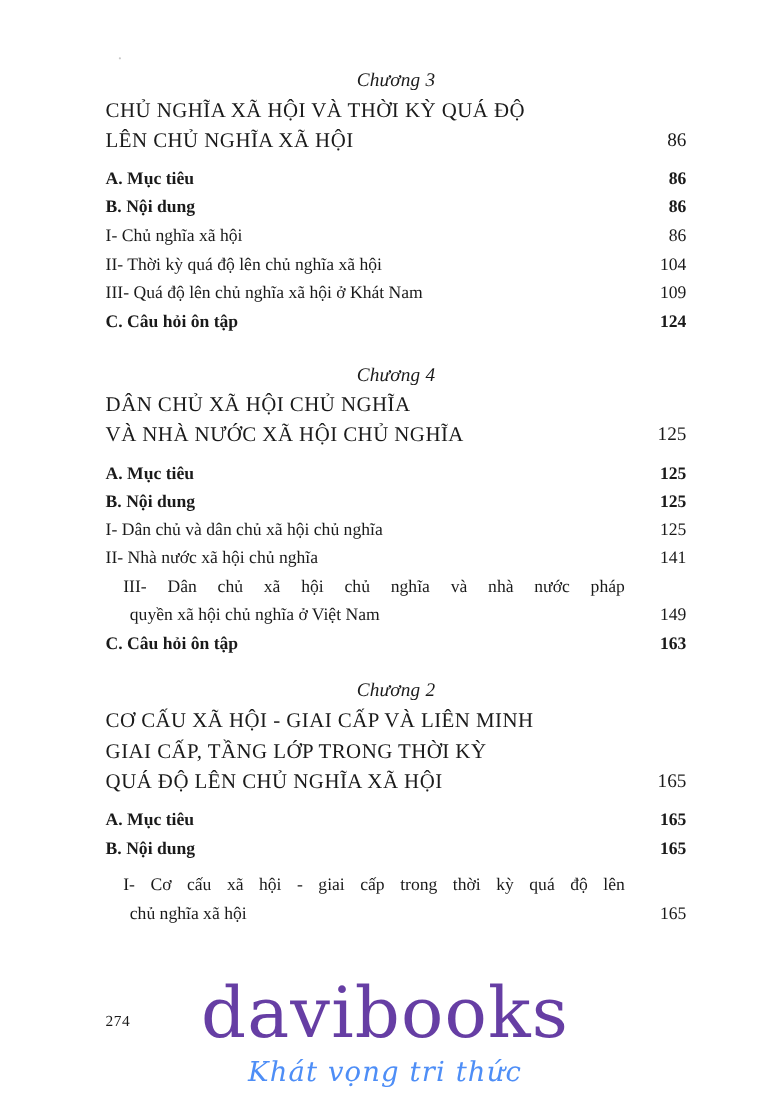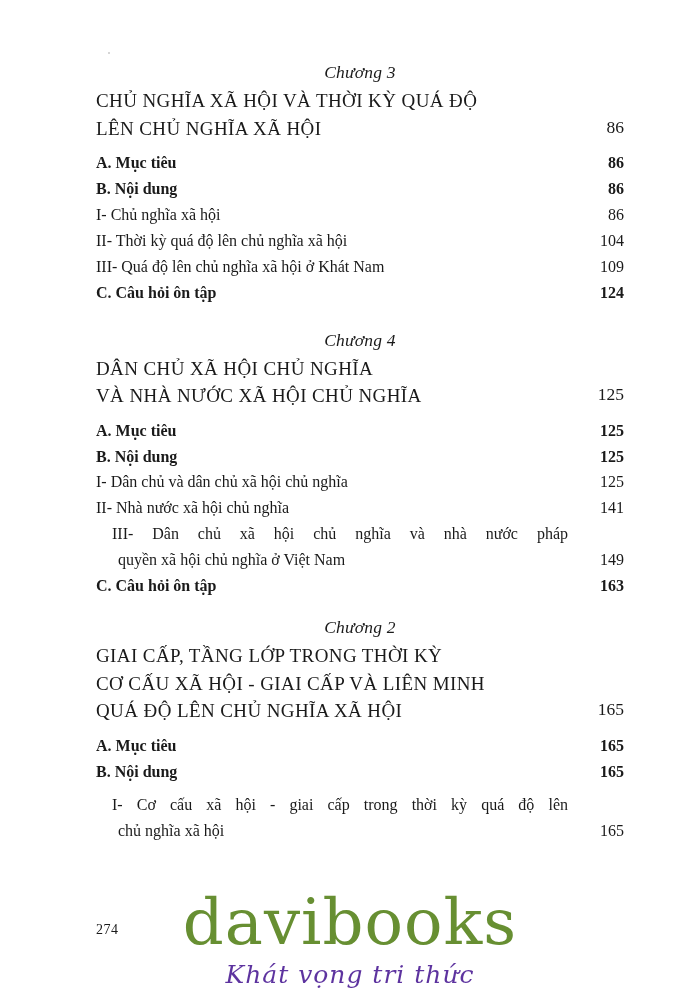--- a/index.html
+++ b/index.html
@@ -114,30 +114,30 @@
     left: 0;
     top: 890px;
     width: 700px;
     text-align: center;
     pointer-events: none;
     user-select: none;
   }
   .wm-main {
     font-family: "DejaVu Serif", serif;
     font-size: 64px;
-    color: #4d7c0f;
+    color: #4c1d95;
     opacity: 0.85;
     letter-spacing: 1px;
     line-height: 1;
   }
   .wm-sub {
     font-family: "DejaVu Serif", serif;
     font-style: italic;
     font-size: 25px;
-    color: #4c1d95;
+    color: #3b82f6;
     opacity: 0.9;
     letter-spacing: 1px;
     margin-top: 6px;
   }
 
   .speck {
     position: absolute;
     width: 2px; height: 2px;
     background: #c8c8c8;
     border-radius: 50%;
@@ -228,24 +228,24 @@
         <span class="label">C. Câu hỏi ôn tập</span>
         <span class="page-no">163</span>
       </div>
     </div>
 
     <div class="gap-md"></div>
 
     <div class="chapter">
       <div class="chap-label">Chương 2</div>
       <div class="chap-title-line">
+        <span class="txt">CƠ CẤU XÃ HỘI - GIAI CẤP VÀ LIÊN MINH</span>
+      </div>
+      <div class="chap-title-line">
         <span class="txt">GIAI CẤP, TẦNG LỚP TRONG THỜI KỲ</span>
-      </div>
-      <div class="chap-title-line">
-        <span class="txt">CƠ CẤU XÃ HỘI - GIAI CẤP VÀ LIÊN MINH</span>
       </div>
       <div class="chap-title-line">
         <span class="txt">QUÁ ĐỘ LÊN CHỦ NGHĨA XÃ HỘI</span>
         <span class="pg">165</span>
       </div>
       <div class="gap-sm"></div>
       <div class="row bold">
         <span class="label">A. Mục tiêu</span>
         <span class="page-no">165</span>
       </div>

